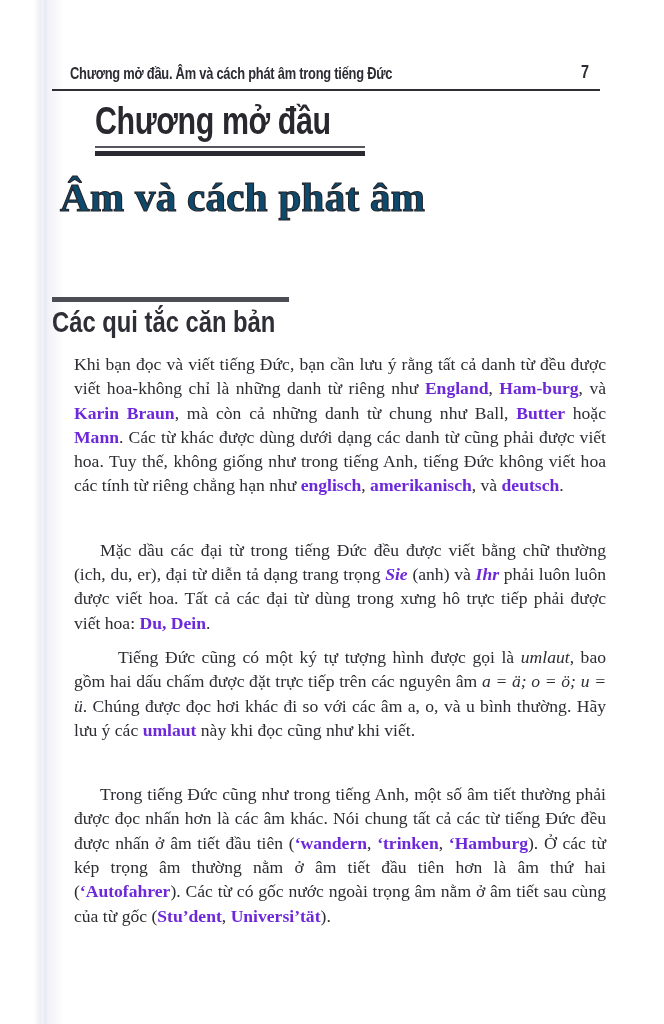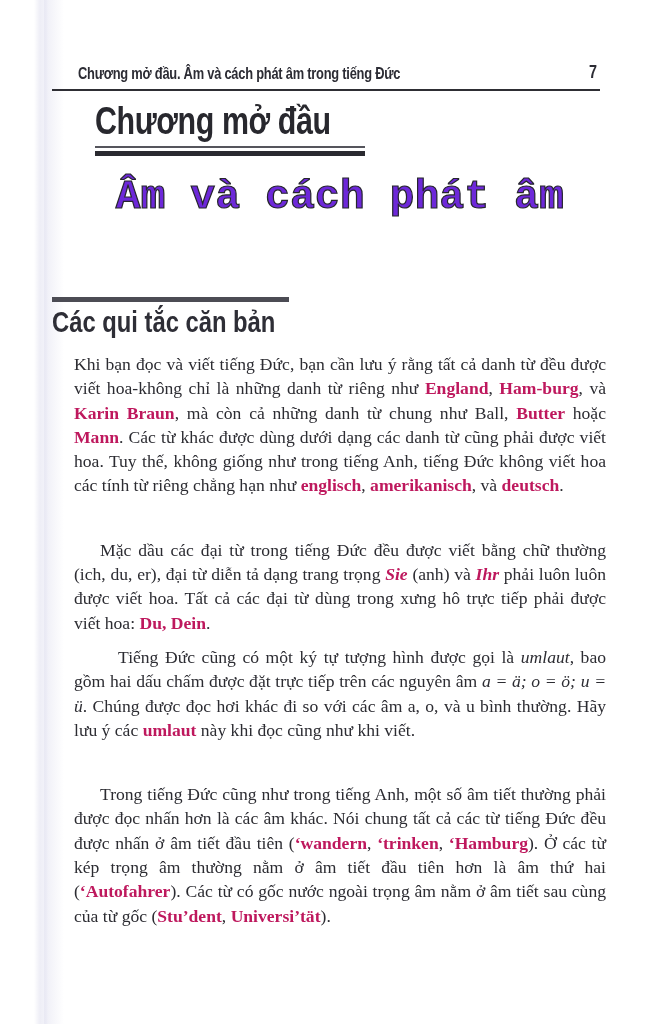--- a/index.html
+++ b/index.html
@@ -22,21 +22,21 @@
       background: linear-gradient(to right, #ffffff 0px, #ffffff 34px, #eeeef6 40px, #f3f3f9 46px, #ffffff 48px);
     }
     .spine-shadow-2 {
       position: absolute;
       left: 44px; top: 0;
       width: 20px; height: 1024px;
       background: linear-gradient(to right, rgba(230,230,242,0.7), rgba(255,255,255,0));
     }
     .running-header {
       position: absolute;
-      left: 60px; top: 60px;
+      left: 52px; top: 60px;
       width: 548px;
       height: 30px;
     }
     .running-title {
       position: absolute;
       left: 18px; top: 4px;
       font-family: "Liberation Sans", "DejaVu Sans", sans-serif;
       font-weight: bold;
       font-size: 16.5px;
       letter-spacing: -0.3px;
@@ -82,27 +82,27 @@
     .chapter-rule-thick {
       position: absolute;
       left: 95px; top: 151px;
       width: 270px; height: 5px;
       background: #2a2a30;
     }
     .chapter-title {
       position: absolute;
       left: 60px; top: 170px;
       width: 560px;
-      text-align: center;
-      font-family: Liberation Mono, monospace;
+      text-align: left;
+      font-family: Liberation Serif, serif;
       font-weight: bold;
       font-size: 41px;
       line-height: 54px;
       letter-spacing: 0.3px;
-      color: #6d28d9;
+      color: #0c4a6e;
       -webkit-text-stroke: 1.2px #26262c;
     }
     .section-rule {
       position: absolute;
       left: 52px; top: 297px;
       width: 237px; height: 5px;
       background: #4c4c54;
     }
     .section-heading {
       position: absolute;
@@ -123,21 +123,21 @@
       line-height: 24.3px;
       text-align: justify;
       color: #2c2c32;
     }
     .para {
       margin: 0 0 10px 0;
       text-indent: 0;
     }
     .para.indent { text-indent: 26px; margin-top: 40px; }
     .para.indent-wide { text-indent: 44px; }
-    .para b { font-weight: bold; color: #be185d; font-family: Liberation Serif, serif; }
+    .para b { font-weight: bold; color: #6d28d9; font-family: Liberation Serif, serif; }
     .para i { font-style: italic; }
   </style>
 </head>
 <body>
 
 <div class="spine-shadow"></div>
 <div class="spine-shadow-2"></div>
 
 <div class="running-header">
   <span class="running-title">Chương mở đầu. Âm và cách phát âm trong tiếng Đức</span>

